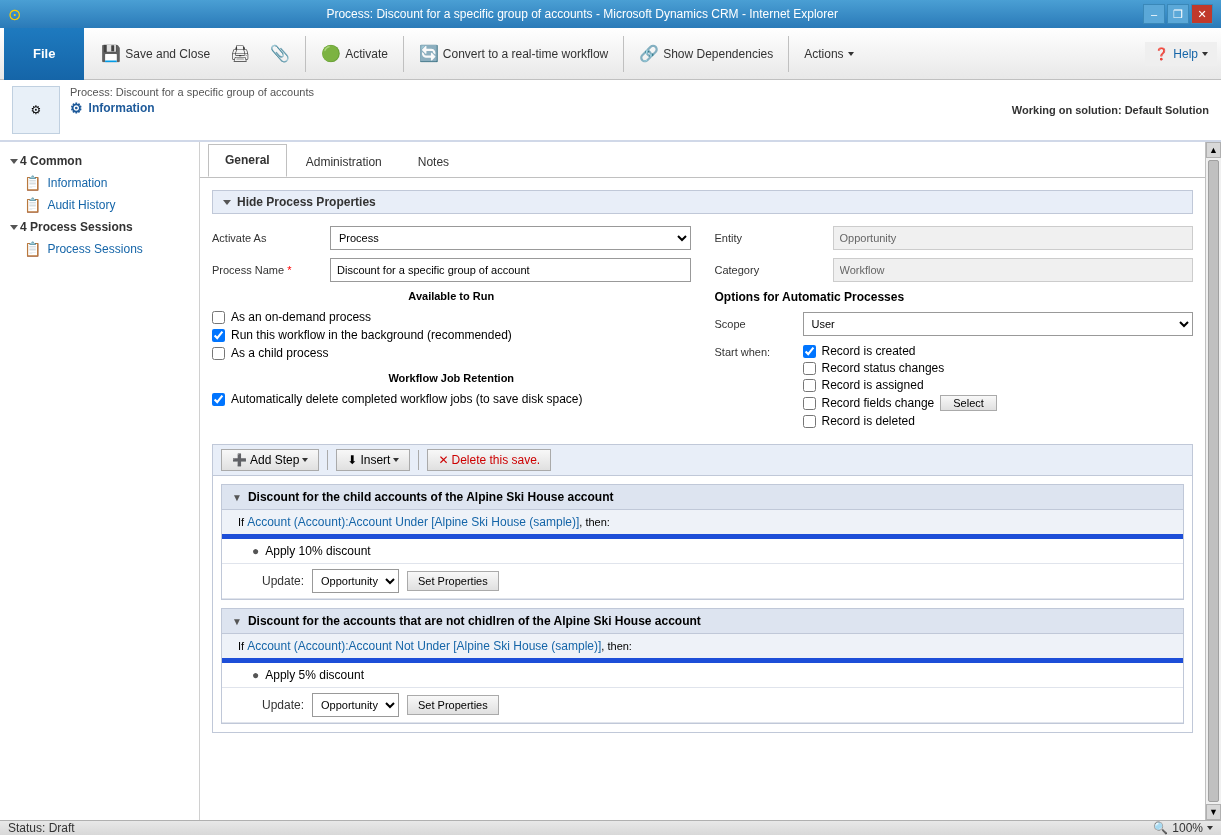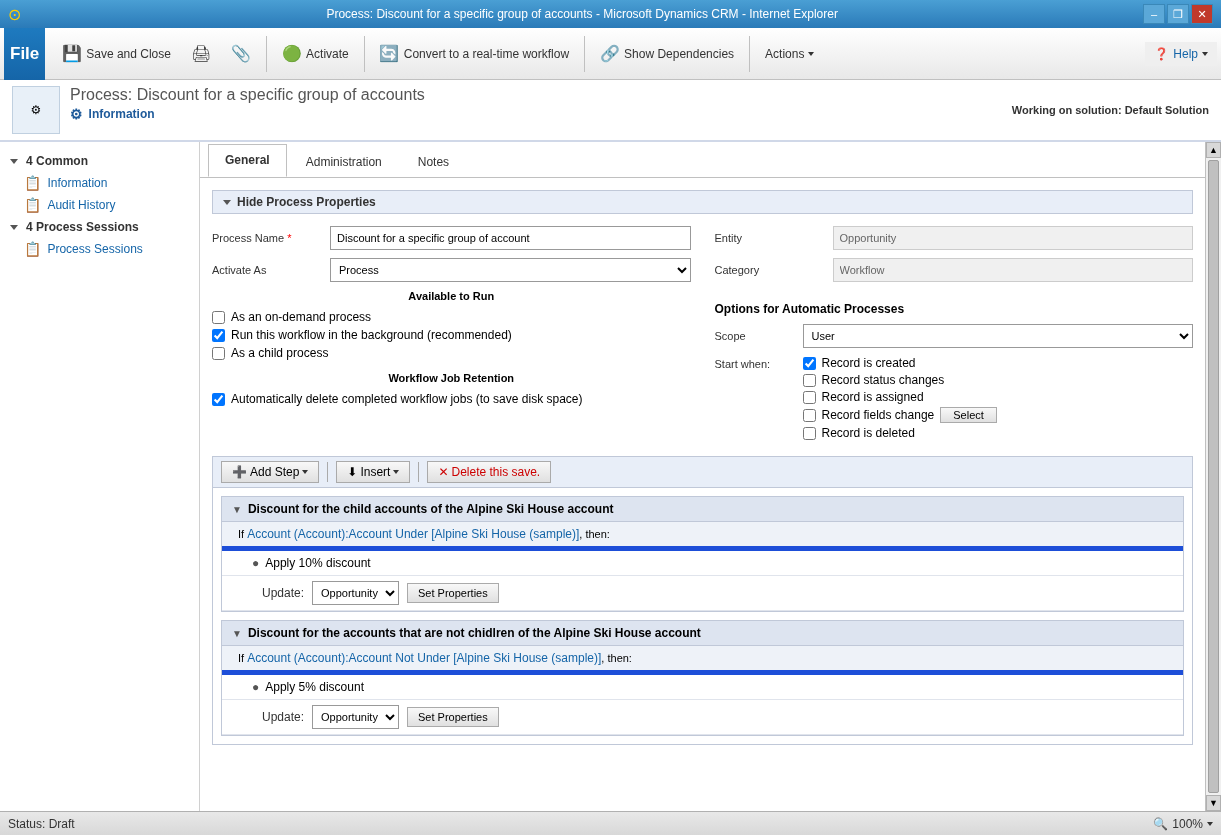--- a/index.html
+++ b/index.html
@@ -33,22 +33,22 @@
       display: flex;
       align-items: center;
       padding: 0 4px;
       gap: 2px;
       flex-shrink: 0;
     }
     .toolbar-file-btn {
       background: linear-gradient(to bottom, #1e7abf, #1565a8);
       color: white;
       border: none;
-      padding: 6px 6px;
-      font-size: 17px;
+      padding: 6px 29px;
+      font-size: 13px;
       font-weight: bold;
       cursor: pointer;
       height: 52px;
       margin-right: 6px;
     }
     .toolbar-separator { width: 1px; height: 36px; background: #c0c0c0; margin: 0 4px; }
     .toolbar-btn {
       display: flex; align-items: center; gap: 4px;
       padding: 4px 8px; border: 1px solid transparent; cursor: pointer;
       background: transparent; height: 44px;
@@ -71,21 +71,21 @@
       justify-content: space-between;
       flex-shrink: 0;
     }
     .app-header-left { display: flex; align-items: flex-start; gap: 10px; }
     .app-header-icon {
       width: 48px; height: 48px; background: #e8f0f8;
       border: 1px solid #c0d0e0; display: flex; align-items: center; justify-content: center;
       font-size: 24px;
     }
     .app-header-text { }
-    .app-header-subtitle { color: #555; font-size: 16px; margin-bottom: 2px; }
+    .app-header-subtitle { color: #555; font-size: 11px; margin-bottom: 2px; }
     .app-header-title { color: #1e5a9a; font-size: 18px; font-weight: bold; display: flex; align-items: center; gap: 6px; }
     .app-header-solution { font-size: 11px; font-weight: bold; color: #333; align-self: center; }
 
     
     .main-layout {
       display: flex;
       flex: 1;
       overflow: hidden;
     }
 
@@ -97,21 +97,21 @@
       padding: 8px 0;
       flex-shrink: 0;
       overflow-y: auto;
     }
     .sidebar-group-header {
       padding: 4px 10px;
       font-weight: bold;
       color: #333;
       font-size: 11px;
       cursor: pointer;
-      display: flex; align-items: center; gap: 8px;
+      display: flex; align-items: center; gap: 2px;
     }
     .sidebar-item {
       padding: 3px 10px 3px 24px;
       cursor: pointer;
       color: #1565a8;
       display: flex; align-items: center; gap: 6px;
       font-size: 11px;
     }
     .sidebar-item-icon { font-size: 14px; color: #555; }
 
@@ -227,21 +227,21 @@
       margin-bottom: 8px;
       margin-top: 4px;
       text-align: center;
     }
     .checkbox-row {
       display: flex; align-items: center; gap: 6px;
       margin-bottom: 4px; font-size: 11px;
     }
     .checkbox-row input[type=checkbox] { margin: 0; }
     .options-title {
-      font-weight: bold; font-size: 12px; margin-bottom: 8px; margin-top: 20px;
+      font-weight: bold; font-size: 12px; margin-bottom: 8px; margin-top: 8px;
     }
     .scope-row {
       display: flex; align-items: center; gap: 8px; margin-bottom: 8px;
     }
     .scope-label { font-size: 11px; color: #333; width: 80px; }
     .scope-select {
       border: 1px solid #999; padding: 2px 4px; font-size: 11px; height: 24px; background: white; flex: 1;
     }
     .start-when-row { display: flex; align-items: flex-start; gap: 8px; }
     .start-when-label { font-size: 11px; color: #333; width: 80px; padding-top: 2px; }
@@ -320,21 +320,21 @@
       padding: 3px 10px;
       border: 1px solid #aaa;
       background: linear-gradient(to bottom, #f8f8f8, #e0e0e0);
       cursor: pointer; font-size: 11px;
     }
 
     
     .status-bar {
       background: linear-gradient(to bottom, #e8e8e8, #d8d8d8);
       border-top: 1px solid #b0b0b0;
-      height: 24px;
+      height: 15px;
       display: flex;
       align-items: center;
       padding: 0 8px;
       font-size: 11px;
       color: #333;
       justify-content: space-between;
       flex-shrink: 0;
     }
     .zoom-area { display: flex; align-items: center; gap: 4px; }
 
@@ -458,30 +458,30 @@
 
       <div class="section-header">
         <span class="triangle-down"></span>
         <span>Hide Process Properties</span>
       </div>
 
       <div class="form-grid">
 
         <div class="form-left">
           <div class="form-row">
-            <label class="form-label required">Process Name</label>
-            <input class="form-input" type="text" value="Discount for a specific group of account" style="">
-          </div>
-          <div class="form-row">
             <label class="form-label">Activate As</label>
             <div class="form-select-wrapper">
               <select class="form-select">
                 <option>Process</option>
               </select>
             </div>
+          </div>
+          <div class="form-row">
+            <label class="form-label required">Process Name</label>
+            <input class="form-input" type="text" value="Discount for a specific group of account" style="">
           </div>
 
           <div class="sub-section-title">Available to Run</div>
           <div class="checkbox-row">
             <input type="checkbox" id="cb2" style="">
             <label for="cb2">As an on-demand process</label>
           </div>
           <div class="checkbox-row">
             <input type="checkbox" id="cb1" checked="" style="">
             <label for="cb1">Run this workflow in the background (recommended)</label>

